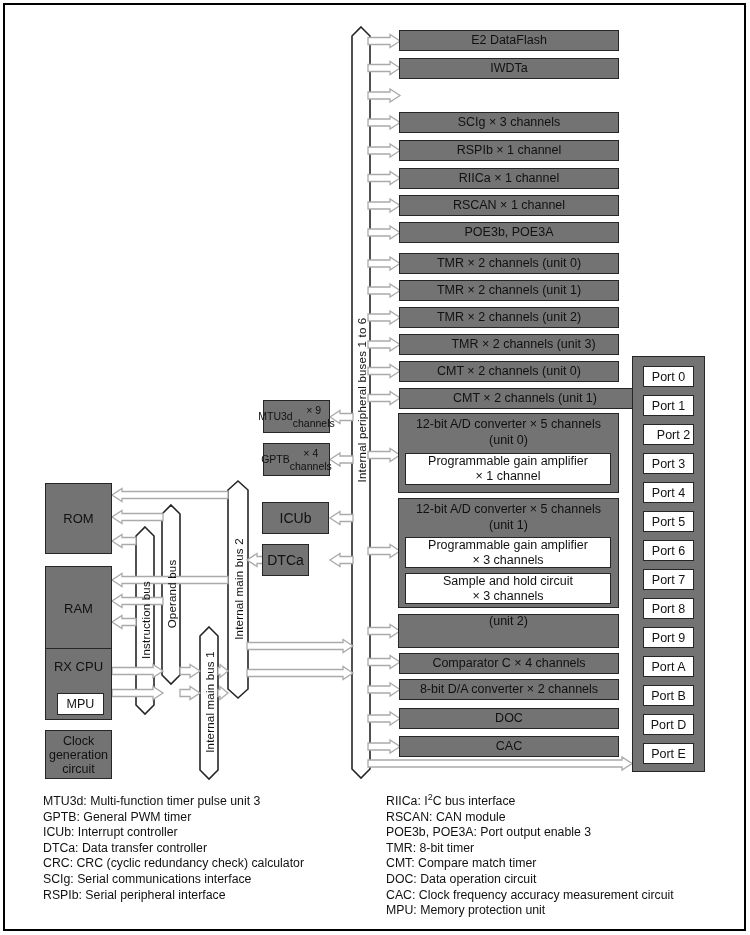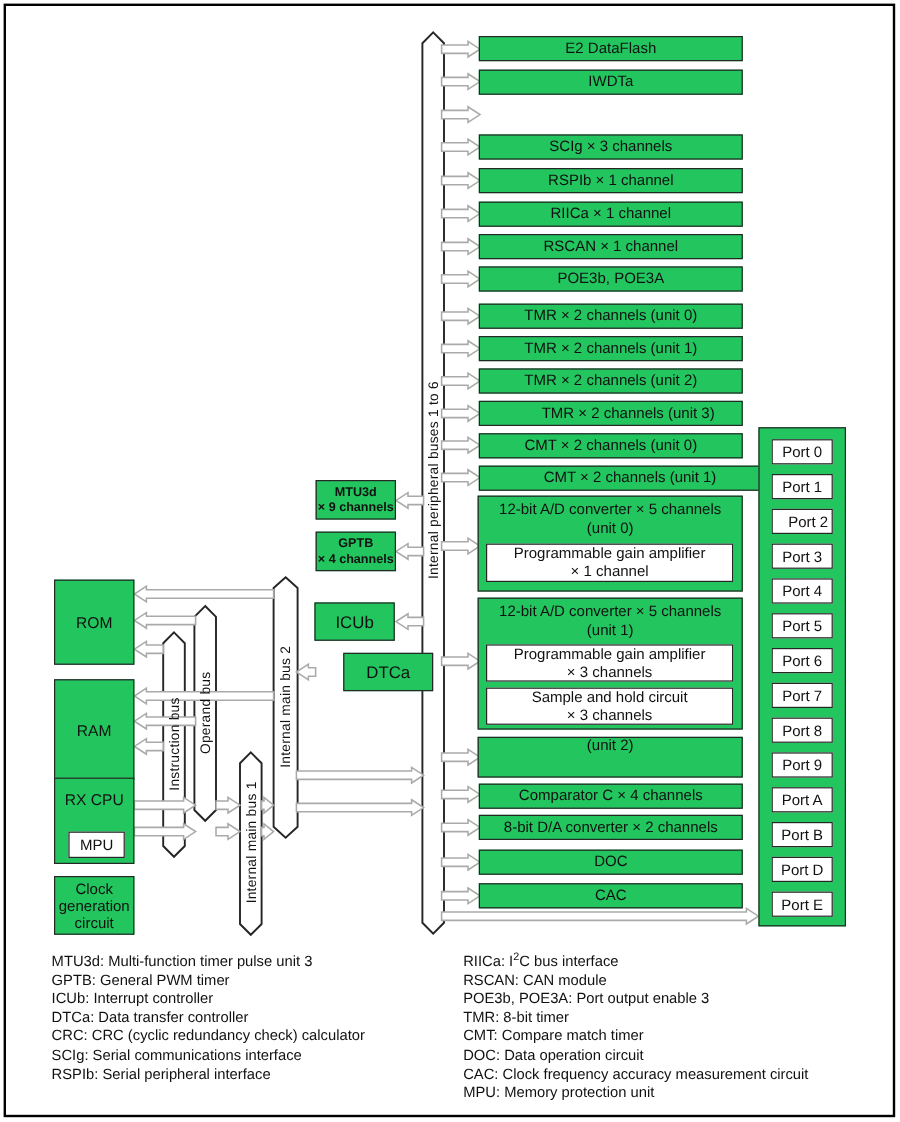--- a/index.html
+++ b/index.html
@@ -1,25 +1,25 @@
 <!DOCTYPE html>
 <html><head>
 <meta charset="utf-8">
 <style>
   html,body{margin:0;padding:0;background:#fff;}
   .stage{position:relative;width:750px;height:935px;background:#fff;overflow:hidden;
          font-family:"Liberation Sans","DejaVu Sans",sans-serif;color:#111;}
   .frame{position:absolute;left:3px;top:3px;right:4px;bottom:4px;border:2px solid #000;}
   .wires{position:absolute;left:0;top:0;}
-  .blk{position:absolute;box-sizing:border-box;border:1.6px solid #262626;background:#22c55e;
+  .blk{position:absolute;box-sizing:border-box;border:1.6px solid #262626;background:#737373;
        display:flex;align-items:center;justify-content:center;text-align:center;
        font-size:12.5px;line-height:15px;}
   .col{flex-direction:column;justify-content:flex-start;}
   .mem{font-size:13px;}
-  .small2{font-size:10.5px;line-height:13px;flex-direction:column;font-weight:bold;}
+  .small2{font-size:10.5px;line-height:13px;}
   .big{font-size:14px;}
   .inner{position:absolute;box-sizing:border-box;border:1.5px solid #262626;background:#fff;
          display:flex;flex-direction:column;align-items:center;justify-content:center;
          font-size:12.5px;line-height:15px;}
   .adct{margin-top:2px;font-size:12.5px;line-height:16px;}
   .bus-label{position:absolute;transform:translate(-50%,-50%) rotate(-90deg);
              white-space:nowrap;font-size:11.5px;letter-spacing:0.2px;color:#111;}
   .port{position:absolute;left:643px;width:51px;height:21px;box-sizing:border-box;
         border:1.6px solid #262626;background:#fff;display:flex;align-items:center;
         justify-content:center;font-size:12.5px;}
@@ -109,21 +109,21 @@
 
   <div class="blk small2" style="left:263px;top:400px;width:67px;height:33px;justify-content:center;">
     <span>MTU3d</span>
     <span>× 9 channels</span>
   </div>
   <div class="blk small2" style="left:263px;top:443px;width:67px;height:33px;justify-content:center;">
     <span>GPTB</span>
     <span>× 4 channels</span>
   </div>
   <div class="blk big" style="left:262px;top:502px;width:67px;height:32px;">ICUb</div>
-  <div class="blk big" style="left:262px;top:544px;width:75px;height:32px;margin-left:24px;">DTCa</div>
+  <div class="blk big" style="left:262px;top:544px;width:47px;height:32px;">DTCa</div>
 
   <div class="blk" style="left:399px;top:30px;width:220px;height:21px;">E2 DataFlash</div>
   <div class="blk" style="left:399px;top:57.5px;width:220px;height:21px;">IWDTa</div>
   <div class="blk" style="left:399px;top:112px;width:220px;height:21px;">SCIg × 3 channels</div>
   <div class="blk" style="left:399px;top:140px;width:220px;height:21px;">RSPIb × 1 channel</div>
   <div class="blk" style="left:399px;top:167.5px;width:220px;height:21px;">RIICa × 1 channel</div>
   <div class="blk" style="left:399px;top:195px;width:220px;height:21px;">RSCAN × 1 channel</div>
   <div class="blk" style="left:399px;top:222px;width:220px;height:21px;">POE3b, POE3A</div>
   <div class="blk" style="left:399px;top:253px;width:220px;height:21px;">TMR × 2 channels (unit 0)</div>
   <div class="blk" style="left:399px;top:280px;width:220px;height:21px;">TMR × 2 channels (unit 1)</div>

